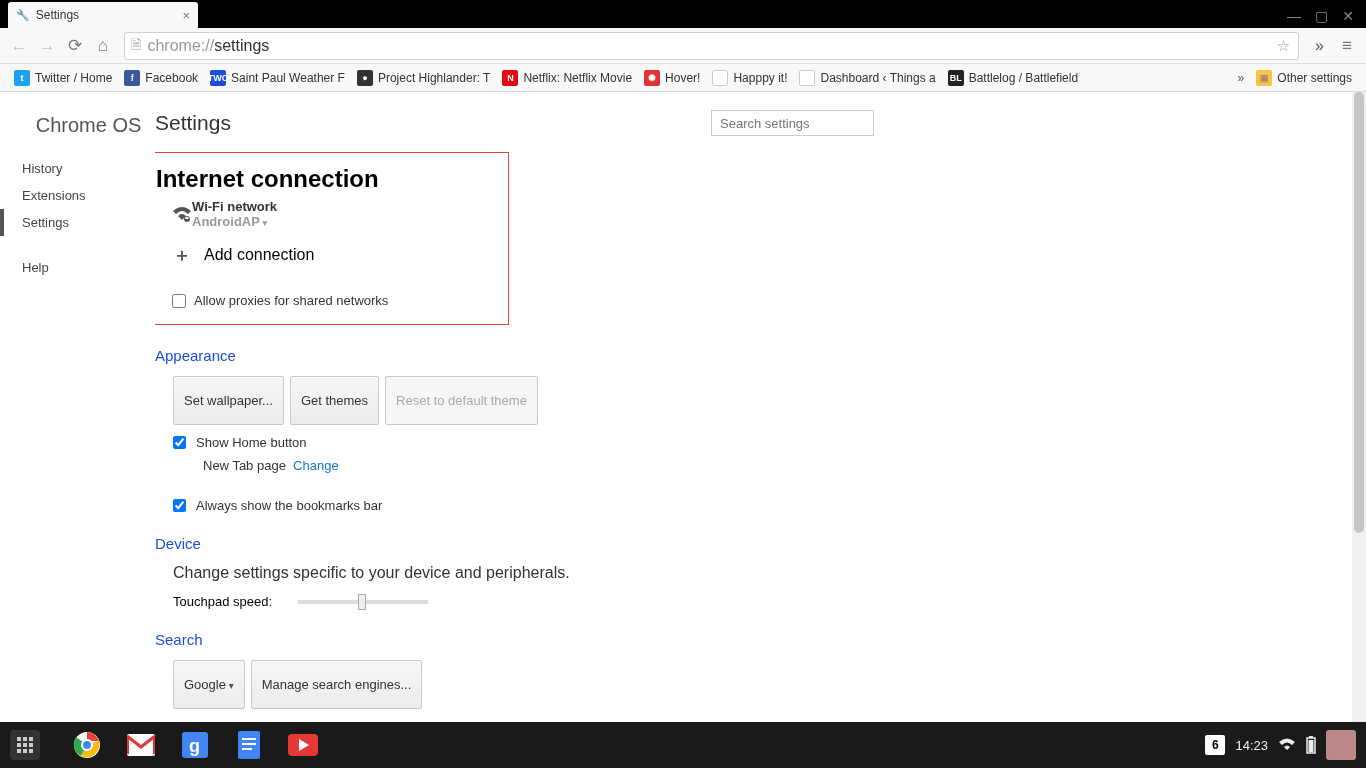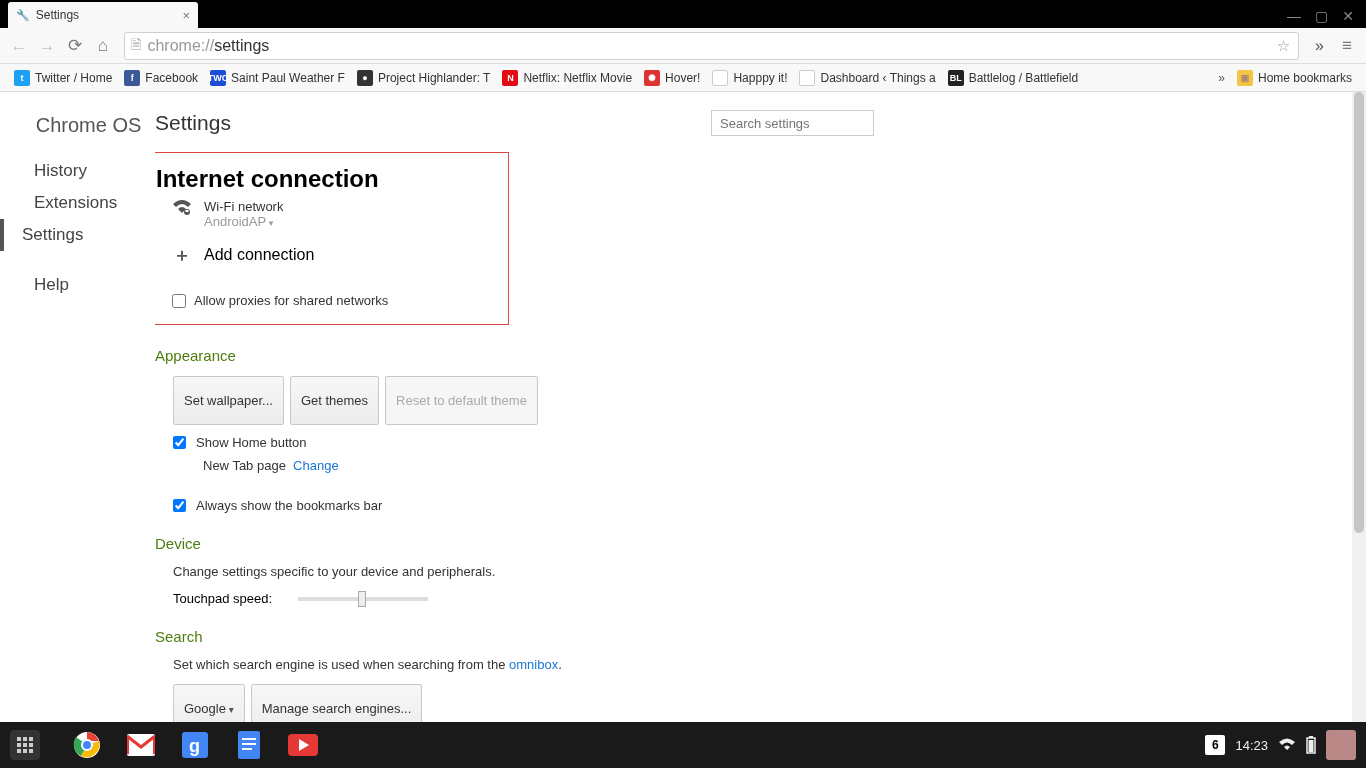--- a/index.html
+++ b/index.html
@@ -18,48 +18,48 @@
 .omnibox .url-path { color:#333; font-size:16px; }
 .omnibox .star { position:absolute; right:8px; color:#999; font-size:15px; }
 .bm-bar { height:28px; background:#f8f8f8; border-bottom:1px solid #ddd; display:flex; align-items:center; padding:0 8px; font-size:12px; color:#333; }
 .bm { display:flex; align-items:center; gap:5px; padding:0 6px; white-space:nowrap; cursor:pointer; }
 .bm-favicon { width:16px; height:16px; border-radius:2px; display:flex; align-items:center; justify-content:center; color:#fff; font-size:9px; font-weight:bold; flex-shrink:0;}
 .bm-bar .spacer { flex:1; }
 .chev { color:#555; padding:0 6px; }
 .content { position:absolute; top:92px; left:0; right:0; bottom:46px; background:#fff; display:flex; overflow:hidden;}
 .leftcol { width:155px; padding-top:18px; }
 .brand { font-size:20px; color:#555; padding:4px 0 18px 22px;text-align:center; }
-.nav-item { font-size:17px; color:#444; padding:6px 0 6px 34px; cursor:pointer; }
+.nav-item { font-size:13px; color:#444; padding:6px 0 6px 22px; cursor:pointer; }
 .nav-item.selected { border-left:4px solid #555; padding-left:18px; font-weight:500;}
 .nav-gap { height:18px; }
 .main { flex:1; padding:18px 0 0 0; overflow-y:auto; }
 .head-row { display:flex; align-items:center; margin-bottom:16px;}
 .page-h1 { font-size:21px; color:#333; margin-right:auto;}
 .search-set { width:163px; height:26px; border:1px solid #ccc; font-size:13px; padding:0 8px; color:#888; margin-right:492px;}
 .section { margin:0 0 22px 0; max-width:720px;}
-.section > h2 { font-size:15px; font-weight:normal; color:#4d7c0f; margin-bottom:12px;}
+.section > h2 { font-size:15px; font-weight:normal; color:#1d4ed8; margin-bottom:12px;}
 .red-box { border:1px solid #d44; padding:12px 12px 16px 12px; margin-left:-16px; width:370px;}
 .red-box h2{margin-left:4px;}
-.wifi-row { display:flex; align-items:flex-start; gap:12px; padding:6px 0 4px 20px;}
+.wifi-row { display:flex; align-items:center; padding:6px 0 4px 20px;font-weight:bold;}
 .wifi-ico { color:#555; font-size:18px; width:20px; text-align:center; position:relative;}
 .wifi-txt .t1 { font-size:13px; color:#333; }
 .wifi-txt .t2 { font-size:13px; color:#999; }
 .wifi-txt .t2::after{content:" ▾"; font-size:9px; color:#999;}
 .add-row { display:flex; align-items:center; gap:12px; padding:10px 0 4px 20px; cursor:pointer;}
 .plus-ico { font-size:18px; color:#555; width:20px; text-align:center; font-weight:bold;}
 .chk-row { display:flex; align-items:center; gap:8px; padding:22px 0 0 20px; font-size:13px; color:#333;}
 .chk-row input{width:14px;height:14px;}
 .btn { font-size:13px; color:#333; background:linear-gradient(#f7f7f7,#ececec); border:1px solid #c8c8c8; border-radius:2px; padding:16px 10px; cursor:pointer;}
 .btn.dis { color:#aaa; background:#f6f6f6;}
 .btn.drop::after{content:" ▾"; font-size:10px; color:#555;}
 .row { display:flex; gap:6px; margin:0 0 10px 18px;}
 .crow { display:flex; align-items:center; gap:10px; margin:0 0 8px 18px; font-size:13px; color:#333;}
 .sub { margin-left:48px; font-size:13px; color:#333; margin-bottom:25px;}
 .link { color:#1976d2; cursor:pointer;}
-.desc { font-size:13px; color:#333; margin:11px 0 12px 18px;}
+.desc { font-size:16px; color:#333; margin:11px 0 12px 18px;}
 .slider-row{display:flex;align-items:center;gap:26px;margin:0 0 12px 18px;font-size:13px;}
 .slider { width:130px; height:4px; background:#ddd; position:relative;}
 .slider .thumb{position:absolute;top:-6px;left:60px;width:8px;height:16px;background:#eee;border:1px solid #aaa;}
 .shelf { position:absolute; left:0; right:0; bottom:0; height:46px; background:#1a1a1a; display:flex; align-items:center; padding:0 10px;}
 .app-btn{width:30px;height:30px;background:#333;border-radius:4px;display:flex;align-items:center;justify-content:center;color:#ccc;margin-right:20px;}
 .shelf-ico{width:34px;height:34px;margin:0 10px;display:flex;align-items:center;justify-content:center;border-radius:4px;}
 .shelf .right{margin-left:auto;display:flex;align-items:center;gap:10px;color:#eee;font-size:13px;}
 .badge{background:#fff;color:#000;width:20px;height:20px;display:flex;align-items:center;justify-content:center;border-radius:2px;font-size:12px;font-weight:bold;}
 .avatar{width:30px;height:30px;background:#b88;border-radius:3px;}
 .scrollbar{position:absolute;right:0;top:92px;bottom:46px;width:14px;background:#f0f0f0;}
@@ -133,21 +133,21 @@
       </div>
       <div class="bm">
         <span class="bm-favicon" style="background: rgb(34, 34, 34); border: none; color: rgb(255, 255, 255);">BL</span>
         <span>Battlelog / Battlefield</span>
       </div>
     </div>
   <div class="spacer"></div>
   <span class="chev">»</span>
   <div class="bm">
     <span class="bm-favicon" style="background:#f4c542;color:#a87">▣</span>
-    <span>Home bookmarks</span>
+    <span>Other settings</span>
   </div>
 </div>
 
 <div class="content">
   <div class="leftcol">
     <div class="brand">Chrome OS</div>
     <div class="nav-item">History</div>
     <div class="nav-item">Extensions</div>
     <div class="nav-item selected">Settings</div>
     <div class="nav-gap"></div>
@@ -213,23 +213,20 @@
       <div class="slider-row">
         <span>Touchpad speed:</span>
         <div class="slider">
             <div class="thumb"></div>
           </div>
       </div>
     </div>
 
     <div class="section">
       <h2>Search</h2>
-      <div class="desc">
-        <span>Set which search engine is used when searching from the </span><span class="link">omnibox</span>.
-      </div>
       <div class="row">
         <button class="btn drop">Google</button>
         <button class="btn">Manage search engines...</button>
       </div>
     </div>
 
   </div>
 </div>
 
 <div class="scrollbar">

